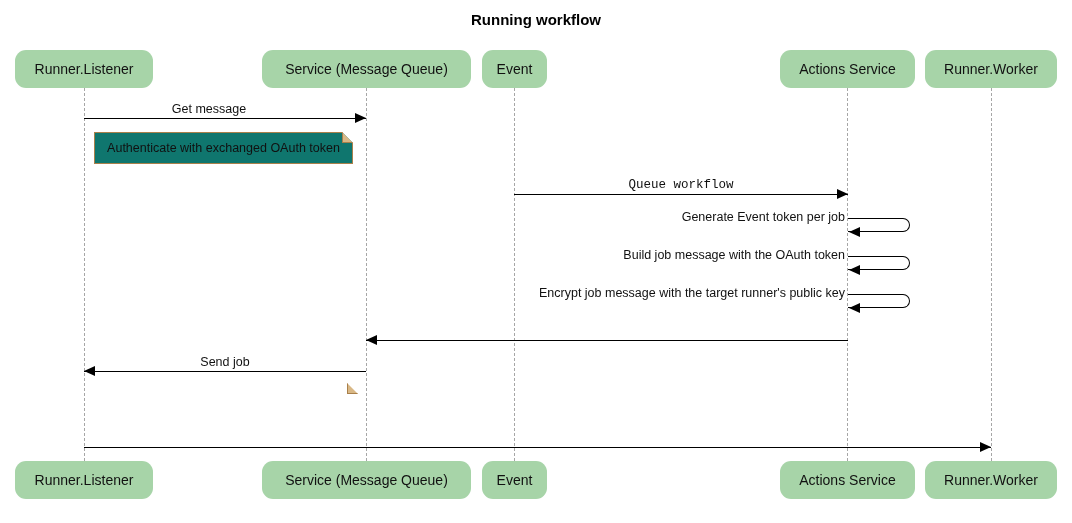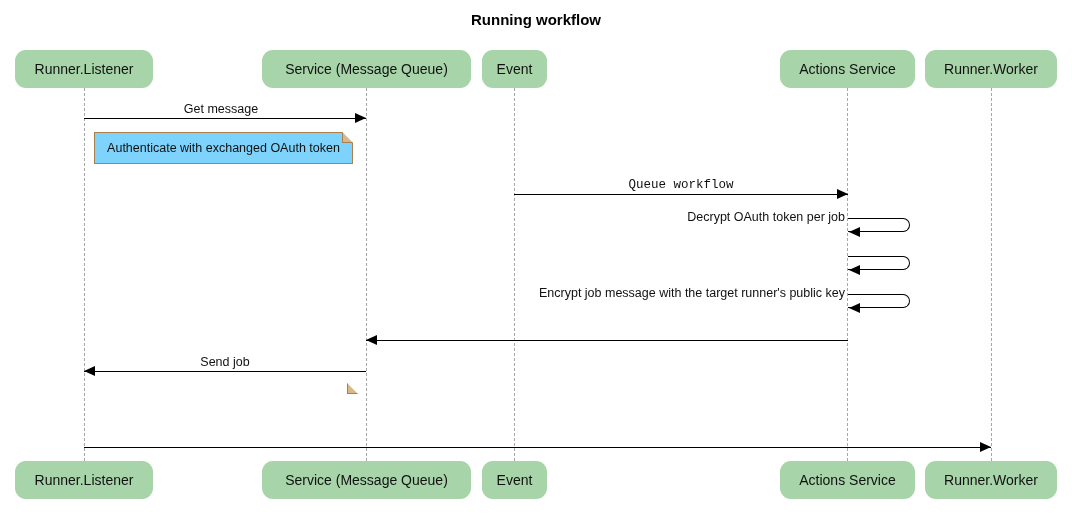--- a/index.html
+++ b/index.html
@@ -67,21 +67,21 @@
     position: absolute;
     width: 62px;
     height: 14px;
     box-sizing: border-box;
     border: 1px solid #000000;
     border-left: none;
     border-radius: 0 8px 8px 0;
   }
   .note {
     position: absolute;
-    background: #7dd3fc;
+    background: #0f766e;
     border: 1px solid #a9804b;
     box-sizing: border-box;
     display: flex;
     align-items: center;
     justify-content: center;
     font-size: 12.5px;
     color: #111111;
     white-space: nowrap;
     clip-path: polygon(0 0, calc(100% - 11px) 0, 100% 11px, 100% 100%, 0 100%);
   }
@@ -117,37 +117,38 @@
   <div class="actor" style="left:482px; top:50px; width:65px;">
       <span>Event</span>
     </div>
   <div class="actor" style="left:780px; top:50px; width:135px;">
       <span>Actions Service</span>
     </div>
   <div class="actor" style="left:925px; top:50px; width:132px;">
       <span>Runner.Worker</span>
     </div>
 
-  <div class="msg-label" style="left:80px; top:102px; width:282px;">Get message</div>
+  <div class="msg-label" style="left:68px; top:102px; width:282px;">Get message</div>
   <div class="msg-line" style="left:84px; top:118px; width:282px;"></div>
   <div class="arrowhead to-right" style="left:355px; top:113px;"></div>
 
   <div class="note" style="left:94px; top:132px; width:259px; height:32px;">
       <span>Authenticate with exchanged OAuth token</span>
     </div>
   <div class="note-fold" style="left:342px; top:132px;"></div>
 
   <div class="msg-label" style="left:514px; top:178px; width:334px;font-family:Liberation Mono, monospace;">Queue workflow</div>
   <div class="msg-line" style="left:514px; top:194px; width:334px;"></div>
   <div class="arrowhead to-right" style="left:837px; top:189px;"></div>
 
-  <div class="msg-label right" style="left:300px; top:210px; width:545px;">Decrypt OAuth token per job</div>
+  <div class="msg-label right" style="left:300px; top:210px; width:545px;">Generate Event token per job</div>
   <div class="selfloop" style="left:848px; top:218px;"></div>
   <div class="arrowhead to-left" style="left:849px; top:227px;"></div>
 
+  <div class="msg-label right" style="left:300px; top:248px; width:545px;">Build job message with the OAuth token</div>
   <div class="selfloop" style="left:848px; top:256px;"></div>
   <div class="arrowhead to-left" style="left:849px; top:265px;"></div>
 
   <div class="msg-label right" style="left:300px; top:286px; width:545px;">Encrypt job message with the target runner's public key</div>
   <div class="selfloop" style="left:848px; top:294px;"></div>
   <div class="arrowhead to-left" style="left:849px; top:303px;"></div>
 
   <div class="msg-line" style="left:366px; top:340px; width:482px;"></div>
   <div class="arrowhead to-left" style="left:366px; top:335px;"></div>
 

